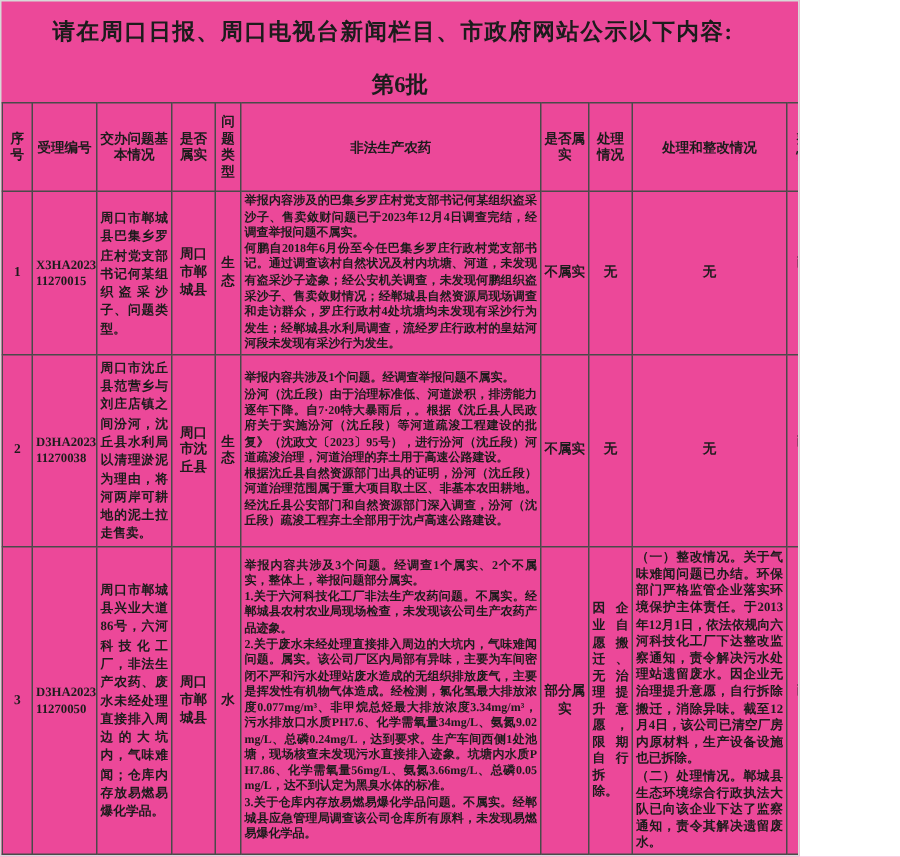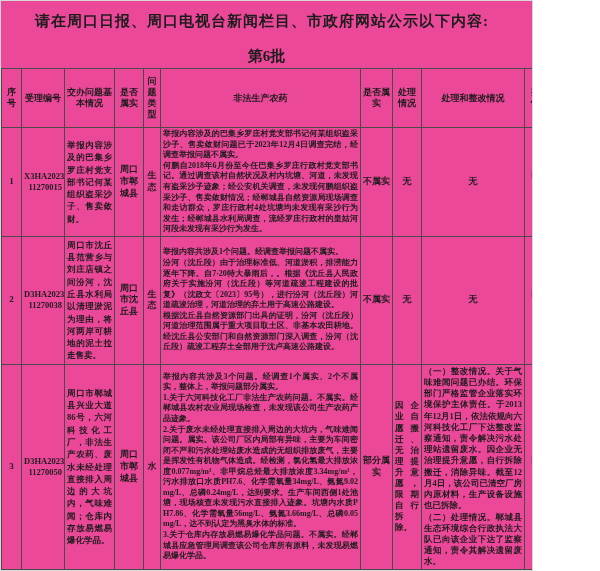--- a/index.html
+++ b/index.html
@@ -74,21 +74,21 @@
   td.issue{
     font-size:8.5px;
     line-height:1.45;
     text-align:justify;
     vertical-align:middle;
     white-space:pre-wrap;
     word-break:break-all;
   }
   td.caseno{
     font-size:8.5px;
-    text-align:right;
+    text-align:left;
     white-space:pre-wrap;
     line-height:1.3;
   }
 </style>
 </head>
 <body>
 
 <div id="page">
   <div class="notice">请在周口日报、周口电视台新闻栏目、市政府网站公示以下内容:</div>
   <div class="batch">第6批</div>
@@ -119,21 +119,21 @@
       <th class="colhead">处理情况</th>
       <th class="colhead">处理和整改情况</th>
       <th class="colhead">整改情况</th>
       <th class="colhead">经郸城县水利局调查</th>
     </tr>
 
     <tr style="height:99px">
       <td class="small">1</td>
       <td class="caseno">X3HA2023
 11270015</td>
-      <td class="issue">举报内容涉及的巴集乡罗庄村党支部书记何某组织盗采沙子、售卖敛财。</td>
+      <td class="issue">周口市郸城县巴集乡罗庄村党支部书记何某组织盗采沙子、问题类型。</td>
       <td class="small">周口市郸城县</td>
       <td class="small">生态</td>
       <td class="longtext">举报内容涉及的巴集乡罗庄村党支部书记何某组织盗采沙子、售卖敛财问题已于2023年12月4日调查完结，经调查举报问题不属实。
 何鹏自2018年6月份至今任巴集乡罗庄行政村党支部书记。通过调查该村自然状况及村内坑塘、河道，未发现有盗采沙子迹象；经公安机关调查，未发现何鹏组织盗采沙子、售卖敛财情况；经郸城县自然资源局现场调查和走访群众，罗庄行政村4处坑塘均未发现有采沙行为发生；经郸城县水利局调查，流经罗庄行政村的皇姑河河段未发现有采沙行为发生。</td>
       <td class="small">不属实</td>
       <td class="small">无</td>
       <td class="small">无</td>
       <td class="small">已办结</td>
       <td class="small">无</td>
     </tr>

